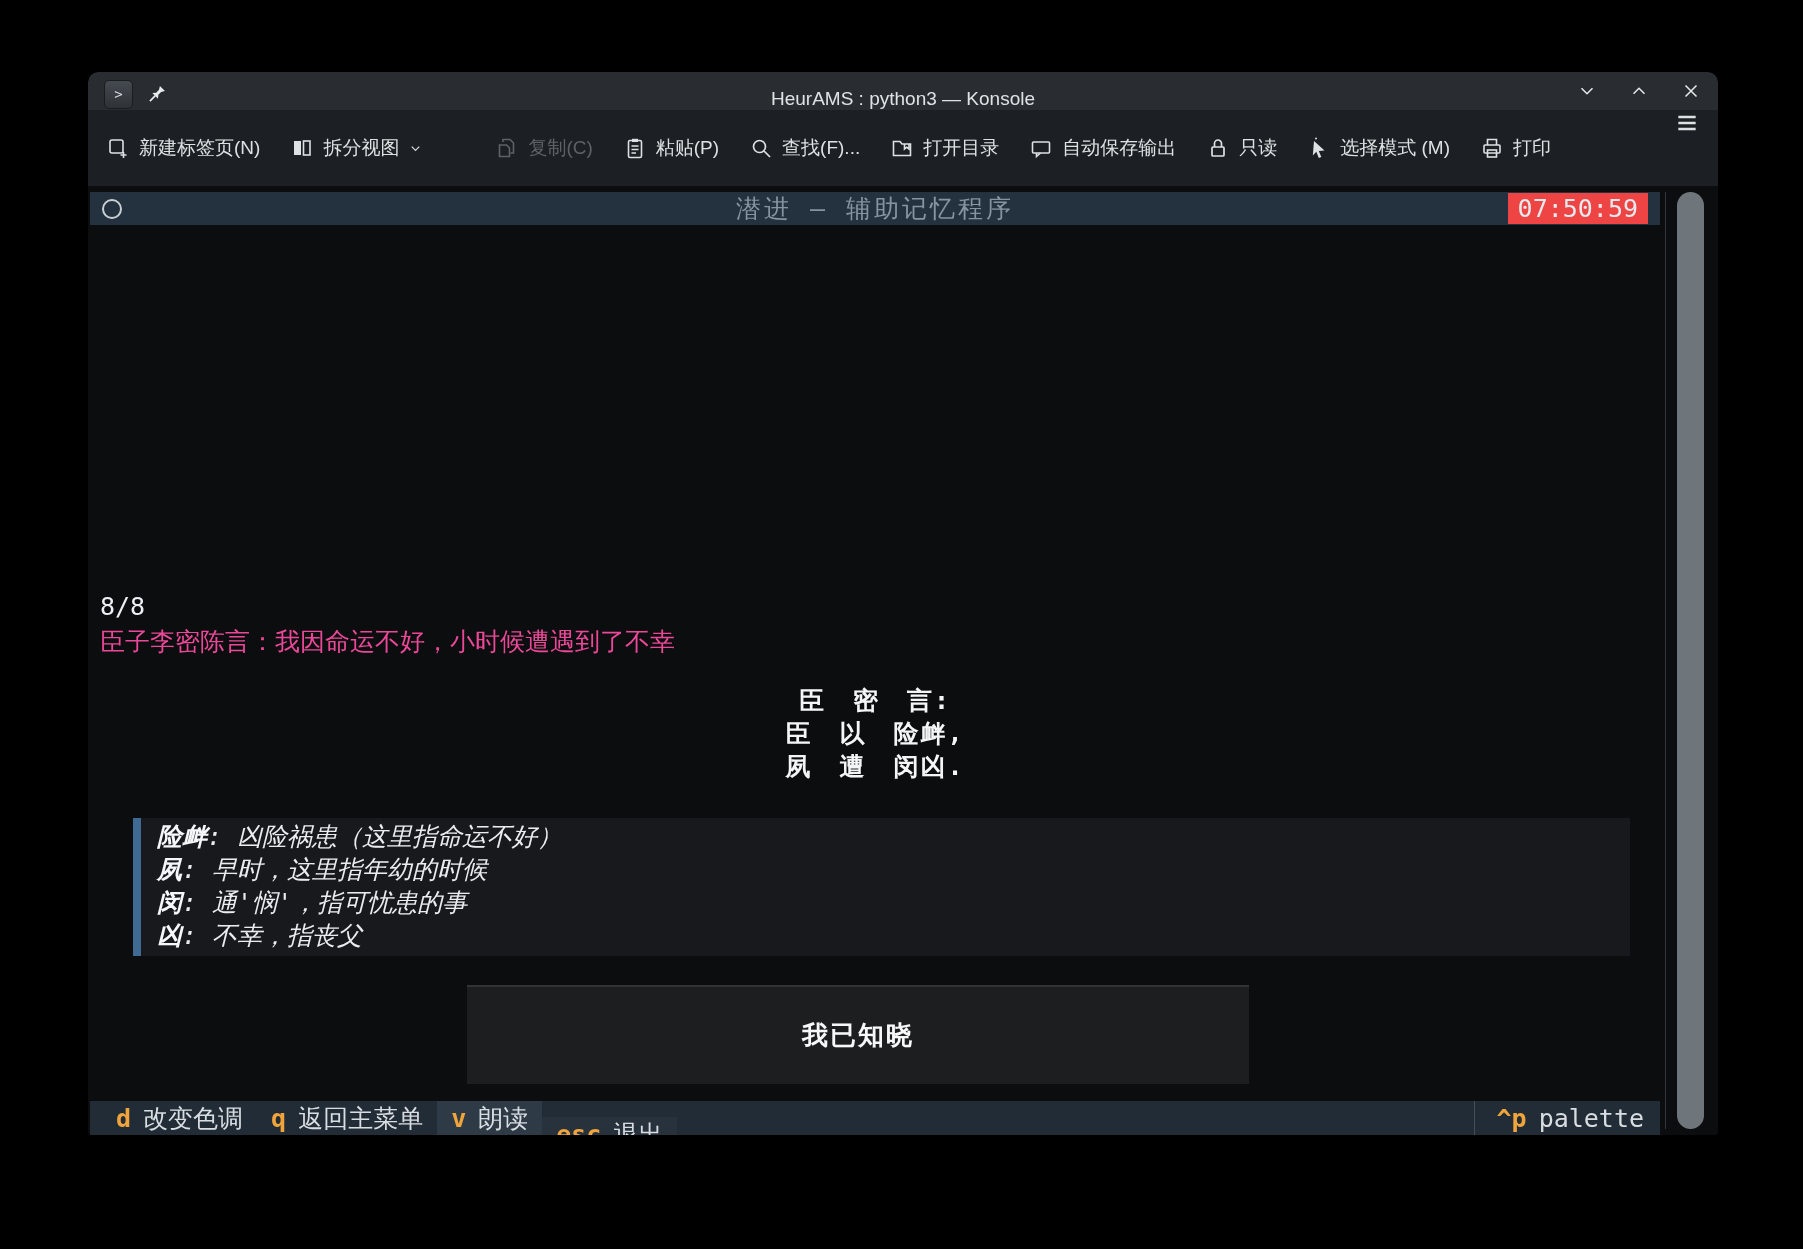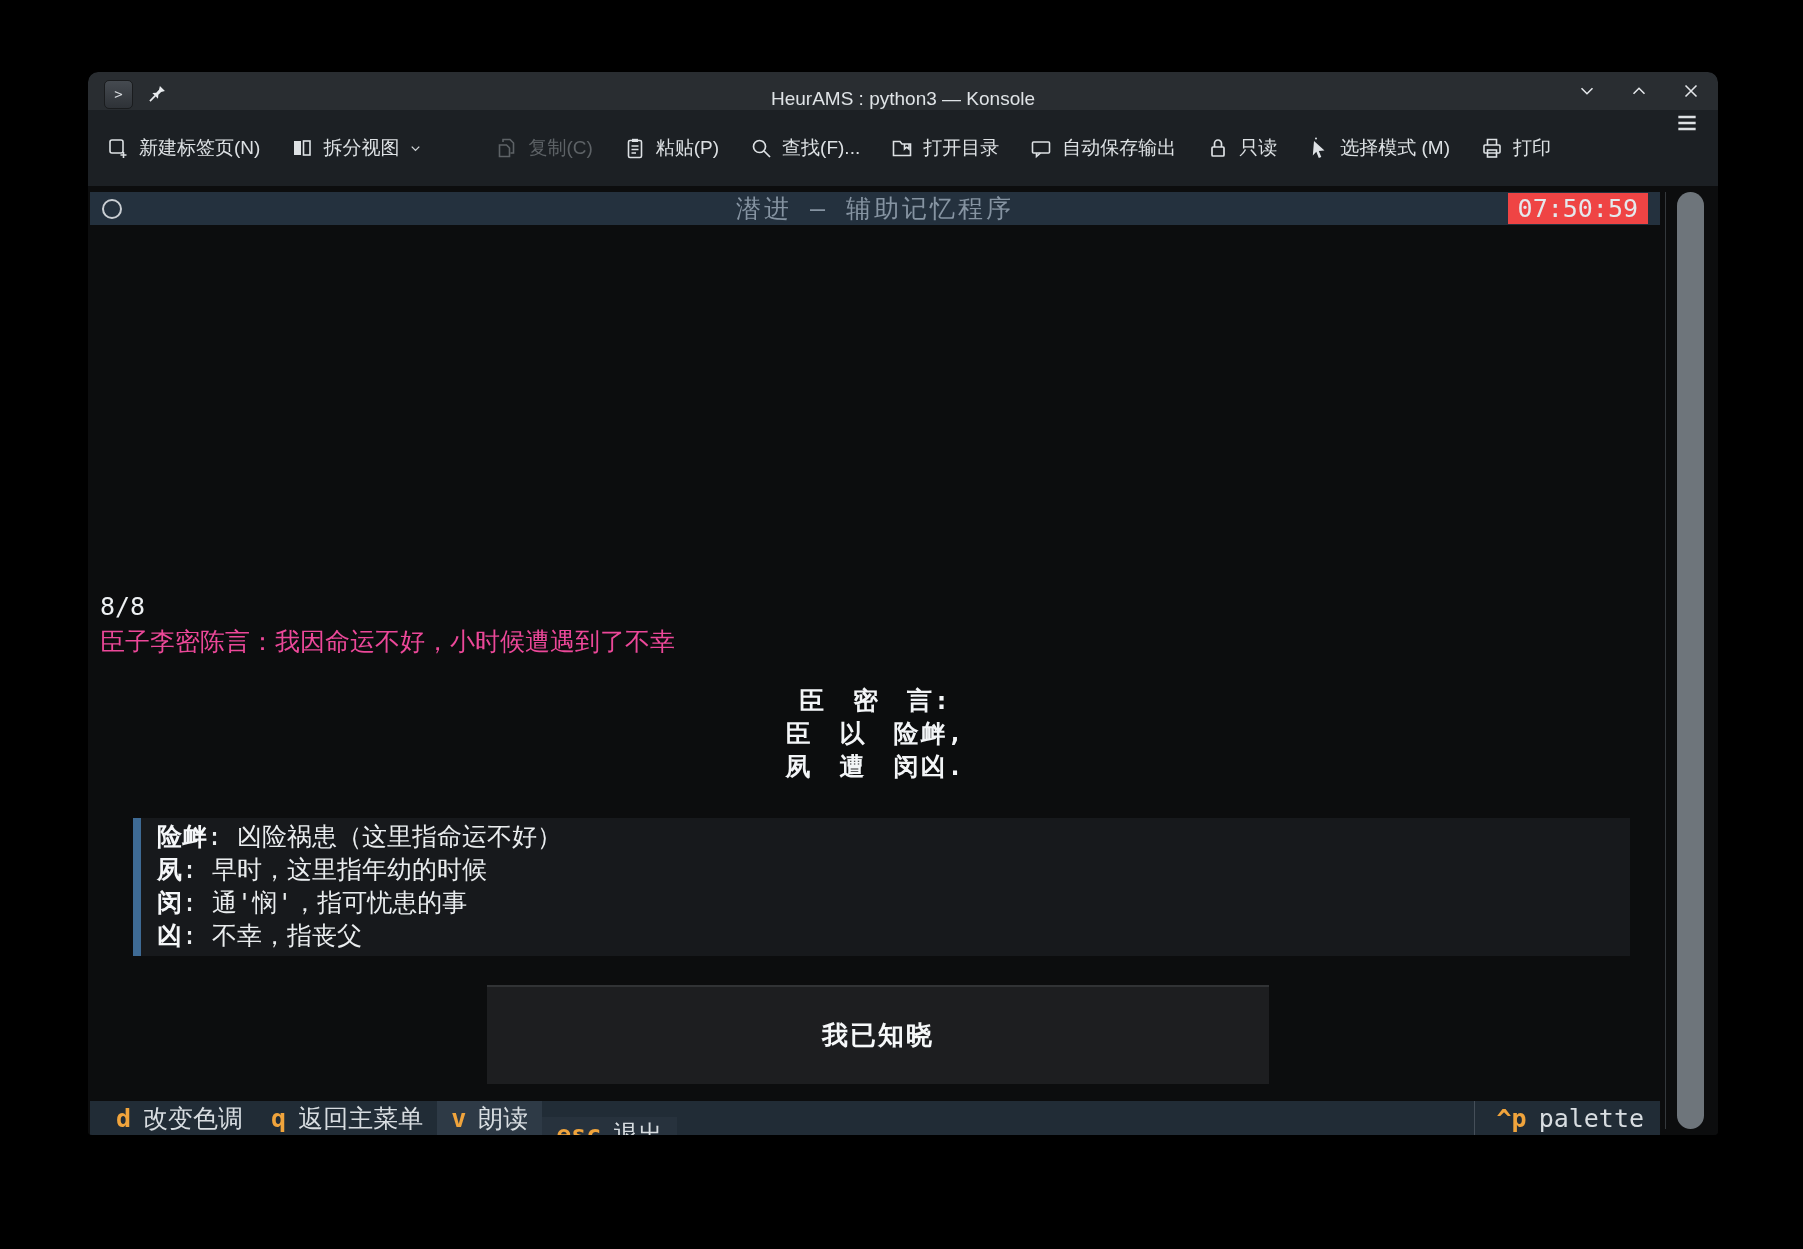--- a/index.html
+++ b/index.html
@@ -35,23 +35,23 @@
        font-family:"DejaVu Sans Mono","Liberation Mono",monospace;font-size:25px;color:#e8ebee;}
   .tui-header{position:relative;height:33px;background:#24313e;display:flex;align-items:center;padding:0 12px;}
   .spinner{width:16px;height:16px;border:2px solid #c9ced3;border-radius:50%;}
   .tui-title{position:absolute;left:0;right:0;text-align:center;color:#8694a2;letter-spacing:3px;}
   .tui-time{margin-left:auto;background:#ef4444;color:#e4e9ed;padding:1px 10px;z-index:1;}
   .progress{position:absolute;left:10px;top:400px;color:#eef1f3;}
   .hint{position:absolute;left:10px;top:433px;color:#ec4899;}
   .poem{position:absolute;left:0;right:0;top:492px;text-align:center;font-weight:bold;
         line-height:33px;color:#f3f5f7;letter-spacing:2px;}
   .annotations{position:absolute;left:43px;right:30px;top:626px;background:#17191c;
-               border-left:8px solid #3e6a94;padding:2px 0 4px 16px;line-height:33px;color:#eaedef;}
+               border-left:8px solid #3e6a94;padding:2px 0 4px 16px;line-height:33px;color:#eaedef;font-style:italic;}
   .annotations b{color:#f5f7f9;}
-  .accept-btn{position:absolute;left:397px;width:782px;top:793px;height:97px;background:#1d1e20;
+  .accept-btn{position:absolute;left:377px;width:782px;top:793px;height:97px;background:#1d1e20;
               border-top:2px solid #313335;display:flex;align-items:center;justify-content:center;
               font-weight:bold;font-size:26px;color:#f6f8f9;cursor:pointer;letter-spacing:2px;}
   .tui-footer{position:absolute;left:0;right:0;bottom:0;height:34px;background:#212c36;
               display:flex;align-items:center;padding:0 0 0 12px;color:#d8dde1;}
   .fkey{color:#f0a43c;font-weight:bold;margin-right:12px;}
   .fseg{display:flex;align-items:center;height:100%;padding:0 14px;cursor:pointer;}
   .fseg.hl{background:#2e3a46;}
   .fseg.hl2{background:#27323d;margin-top:32px;}
   .fright{margin-left:auto;display:flex;align-items:center;height:100%;
           border-left:1px solid #454f59;padding:0 16px 0 22px;}

